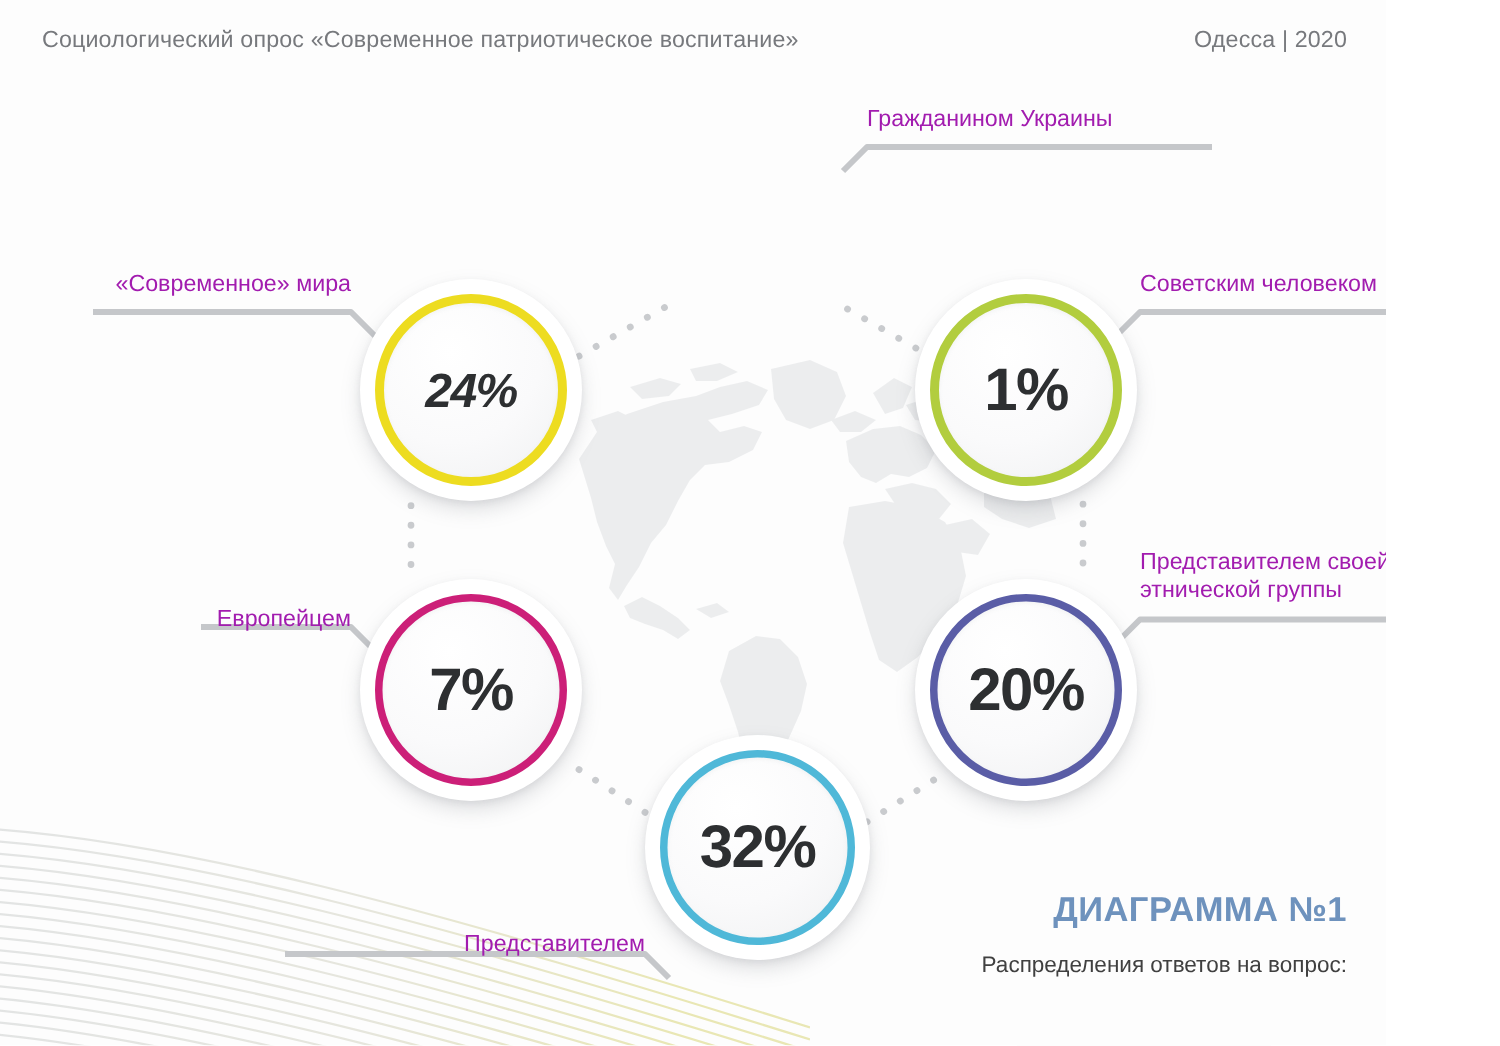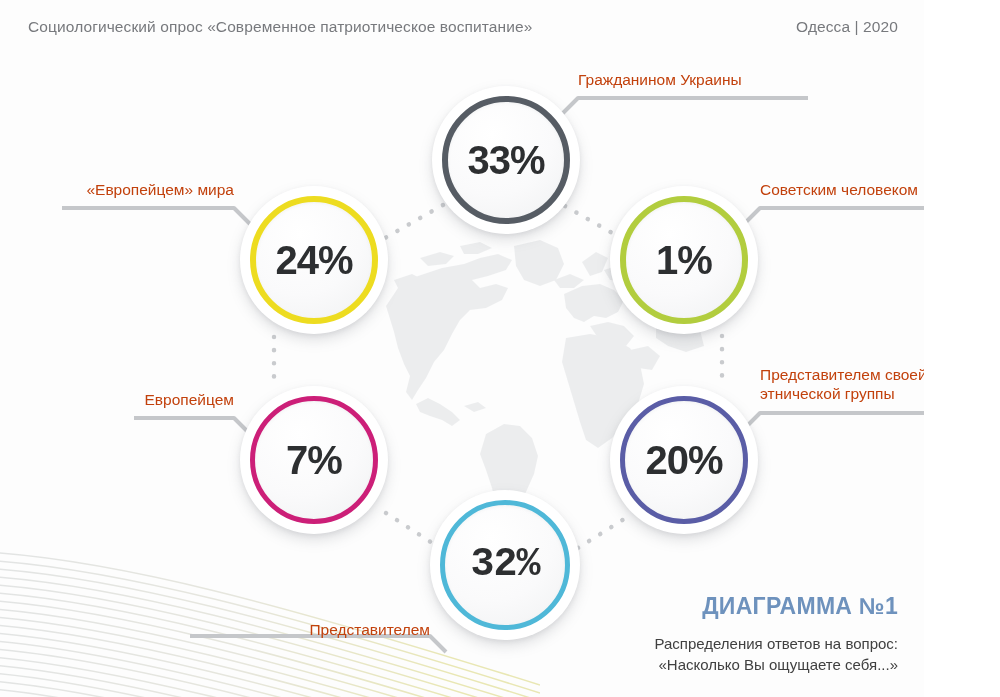--- a/index.html
+++ b/index.html
@@ -48,21 +48,21 @@
 
   
   .dots { position: absolute; left: 0; top: 0; width: 1000px; height: 697px; }
 
   
   .callout { position: absolute; }
   .callout .ctext {
     position: absolute;
     font-size: 15.5px;
     line-height: 19px;
-    color: #c2410c;
+    color: #a21caf;
     white-space: nowrap;
   }
   .callout .cline { position: absolute; left: 0; top: 0; }
 
   
   .node {
     position: absolute;
     border-radius: 50%;
     background: #ffffff;
     box-shadow:
@@ -233,65 +233,59 @@
     <svg class="cline" width="260" height="70">
       <path d="M2 48 L242 48 L258 64" stroke="#c5c7ca" stroke-width="4" fill="none" stroke-linejoin="round"></path>
     </svg>
     <span class="ctext" style="left:0px; top:0px; width:242px; text-align:right;margin-top:32px;">Представителем</span>
   </div>
 
   <div class="callout" style="left:132px; top:390px; width:120px; height:50px;">
     <svg class="cline" width="120" height="50">
       <path d="M2 28 L102 28 L118 44" stroke="#c5c7ca" stroke-width="4" fill="none" stroke-linejoin="round"></path>
     </svg>
-    <span class="ctext" style="left:0px; top:0px; width:102px; text-align:right;">Европейцем</span>
+    <span class="ctext" style="left:0px; top:13px; width:102px; text-align:right;">Европейцем</span>
   </div>
 
   <div class="callout" style="left:60px; top:180px; width:192px; height:50px;">
     <svg class="cline" width="192" height="50">
       <path d="M2 28 L174 28 L190 44" stroke="#c5c7ca" stroke-width="4" fill="none" stroke-linejoin="round"></path>
     </svg>
-    <span class="ctext" style="left:0px; top:0px; width:174px; text-align:right;">«Европейцем» мира</span>
-  </div>
-
-  <div class="node" style="left:432px; top:86px; width:148px; height:148px;">
-    <div class="ring" style="width:128px; height:128px; border:6px solid #565c64;">
-      <span class="pct" style="font-size:40px;">33%</span>
-    </div>
-  </div>
+    <span class="ctext" style="left:0px; top:0px; width:174px; text-align:right;">«Современное» мира</span>
+  </div>
+
 
   <div class="node" style="left:610px; top:186px; width:148px; height:148px;">
     <div class="ring" style="width:128px; height:128px; border:6px solid #b2cd3e;">
       <span class="pct" style="font-size:40px;">1%</span>
     </div>
   </div>
 
   <div class="node" style="left:610px; top:386px; width:148px; height:148px;">
     <div class="ring" style="width:128px; height:128px; border:5px solid #5a5da6;text-align:right;">
       <span class="pct" style="font-size:40px;">20%</span>
     </div>
   </div>
 
-  <div class="node" style="left:430px; top:490px; width:150px; height:150px;font-family:Liberation Mono, monospace;">
+  <div class="node" style="left:430px; top:490px; width:150px; height:150px;">
     <div class="ring" style="width:130px; height:130px; border:5px solid #4fb8d8;">
       <span class="pct" style="font-size:40px;">32%</span>
     </div>
   </div>
 
   <div class="node" style="left:240px; top:386px; width:148px; height:148px;">
     <div class="ring" style="width:128px; height:128px; border:5px solid #cc1f78;">
       <span class="pct" style="font-size:40px;">7%</span>
     </div>
   </div>
 
   <div class="node" style="left:240px; top:186px; width:148px; height:148px;">
     <div class="ring" style="width:128px; height:128px; border:6px solid #eddc20;">
-      <span class="pct" style="font-size:40px;">24%</span>
+      <span class="pct" style="font-size:32px;font-style:italic;">24%</span>
     </div>
   </div>
 
   <div class="cap-title">ДИАГРАММА №1</div>
   <div class="cap-sub">
     <div>Распределения ответов на вопрос:</div>
-    <div>«Насколько Вы ощущаете себя...»</div>
   </div>
 
 </div>
 
 </body></html>

